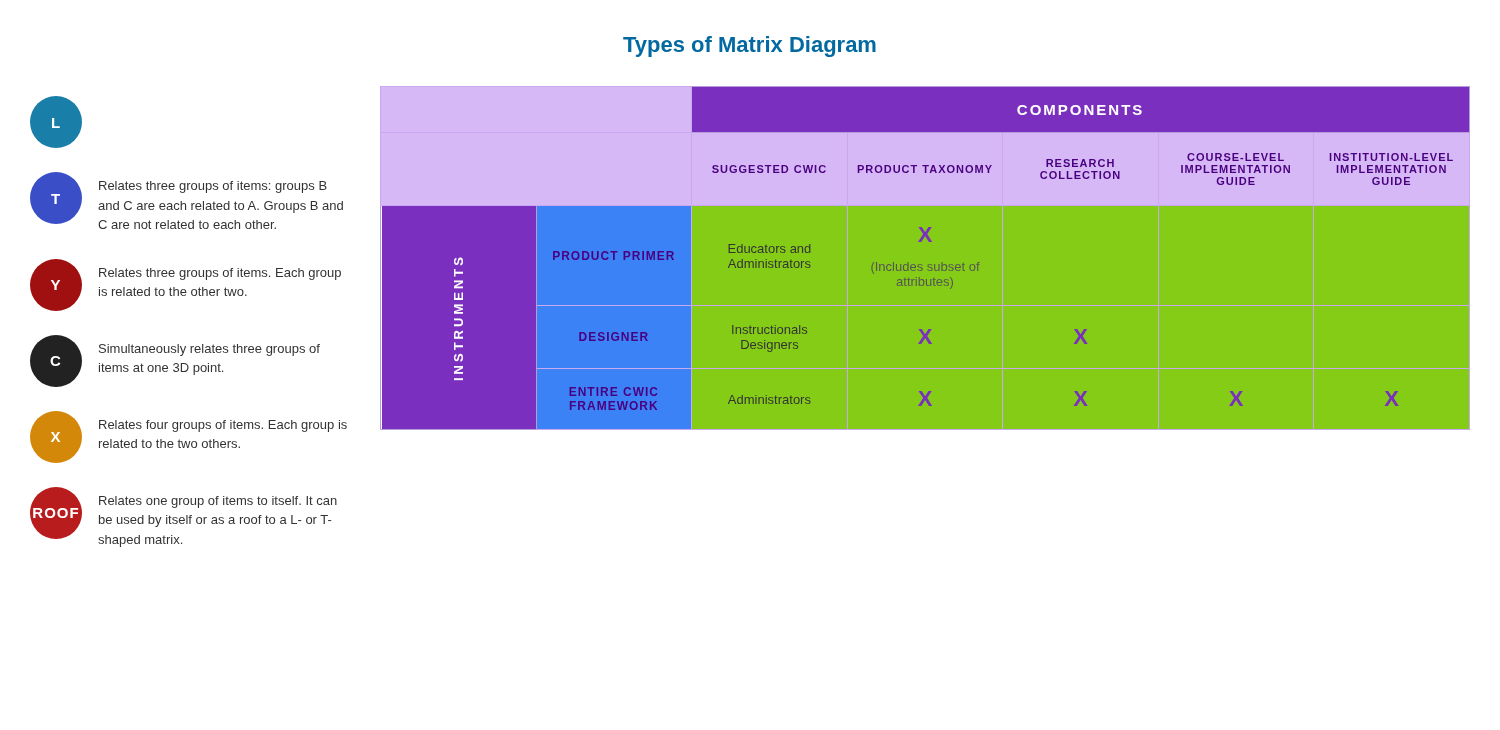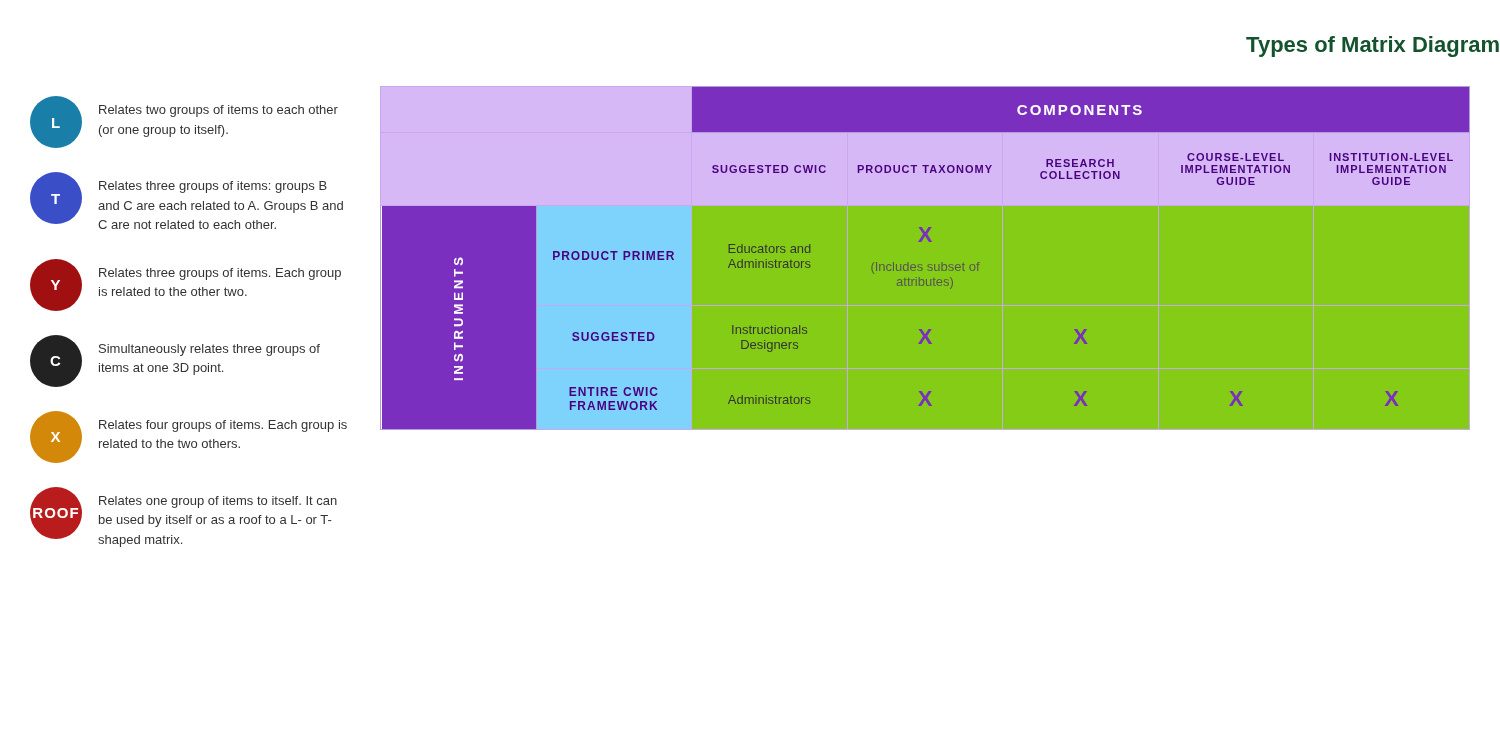--- a/index.html
+++ b/index.html
@@ -5,25 +5,25 @@
     * { box-sizing: border-box; margin: 0; padding: 0; }
     body {
       background: #fff;
       font-family: 'Segoe UI', Arial, sans-serif;
       width: 1500px;
       min-height: 730px;
       overflow-x: hidden;
     }
 
     .page-title {
-      text-align: right;
+      text-align: center;
       font-size: 22px;
       font-weight: bold;
       padding: 32px 0 28px 0;
-      color: #14532d;
+      color: #0369a1;
     }
 
     .main-layout {
       display: flex;
       flex-direction: row;
       padding: 0 30px;
       gap: 30px;
     }
 
     
@@ -119,21 +119,21 @@
       background: #84cc16;
       text-align: center;
       vertical-align: middle;
       padding: 16px 8px;
       border: 1px solid #c9a8f0;
       font-size: 13px;
       color: #333;
     }
 
     .data-cell.instrument-label {
-      background: #7dd3fc;
+      background: #3b82f6;
       font-weight: bold;
       font-size: 12px;
       letter-spacing: 1px;
       color: #4a0080;
       text-align: center;
     }
 
     .x-mark {
       color: #7B2FBE;
       font-size: 22px;
@@ -155,21 +155,20 @@
 <body>
 
 <div class="page-title">Types of Matrix Diagram</div>
 
 <div class="main-layout">
 
   <div class="legend">
 
   <div class="legend-item">
         <div class="legend-circle" style="background: rgb(26, 127, 168);">L</div>
-        <div class="legend-text">Relates two groups of items to each other (or one group to itself).</div>
       </div>
       <div class="legend-item">
         <div class="legend-circle" style="background: rgb(58, 79, 199);">T</div>
         <div class="legend-text">Relates three groups of items: groups B and C are each related to A. Groups B and C are not related to each other.</div>
       </div>
       <div class="legend-item">
         <div class="legend-circle" style="background: rgb(160, 16, 16);">Y</div>
         <div class="legend-text">Relates three groups of items. Each group is related to the other two.</div>
       </div>
       <div class="legend-item">
@@ -210,21 +209,21 @@
       <tr>
             <td class="instruments-cell" rowspan="3">INSTRUMENTS</td>
             <td class="data-cell instrument-label">PRODUCT PRIMER</td>
             <td class="data-cell">Educators and Administrators</td>
             <td class="data-cell"><span class="x-mark">X</span><div class="x-mark-small">(Includes subset of attributes)</div></td>
             <td class="data-cell"></td>
             <td class="data-cell"></td>
             <td class="data-cell"></td>
           </tr>
           <tr>
-            <td class="data-cell instrument-label">SUGGESTED</td>
+            <td class="data-cell instrument-label">DESIGNER</td>
             <td class="data-cell">Instructionals Designers</td>
             <td class="data-cell"><span class="x-mark">X</span></td>
             <td class="data-cell"><span class="x-mark">X</span></td>
             <td class="data-cell"></td>
             <td class="data-cell"></td>
           </tr>
           <tr>
             <td class="data-cell instrument-label">ENTIRE CWIC FRAMEWORK</td>
             <td class="data-cell">Administrators</td>
             <td class="data-cell"><span class="x-mark">X</span></td>

